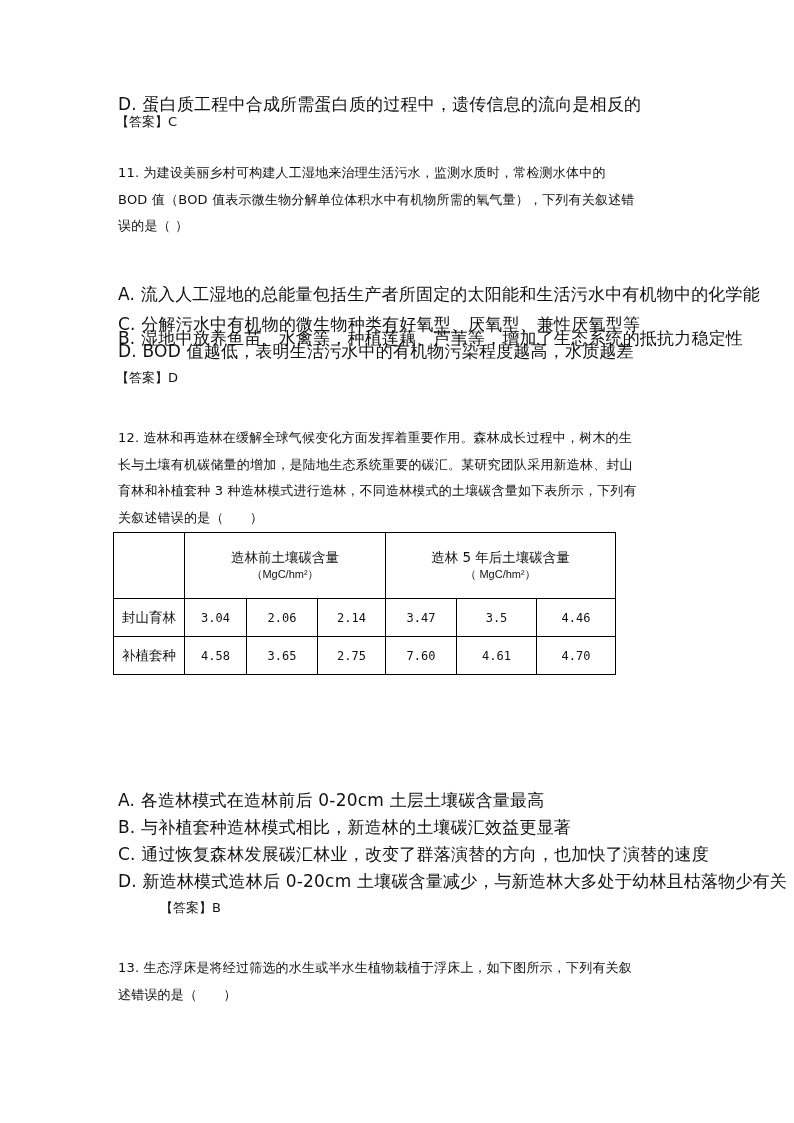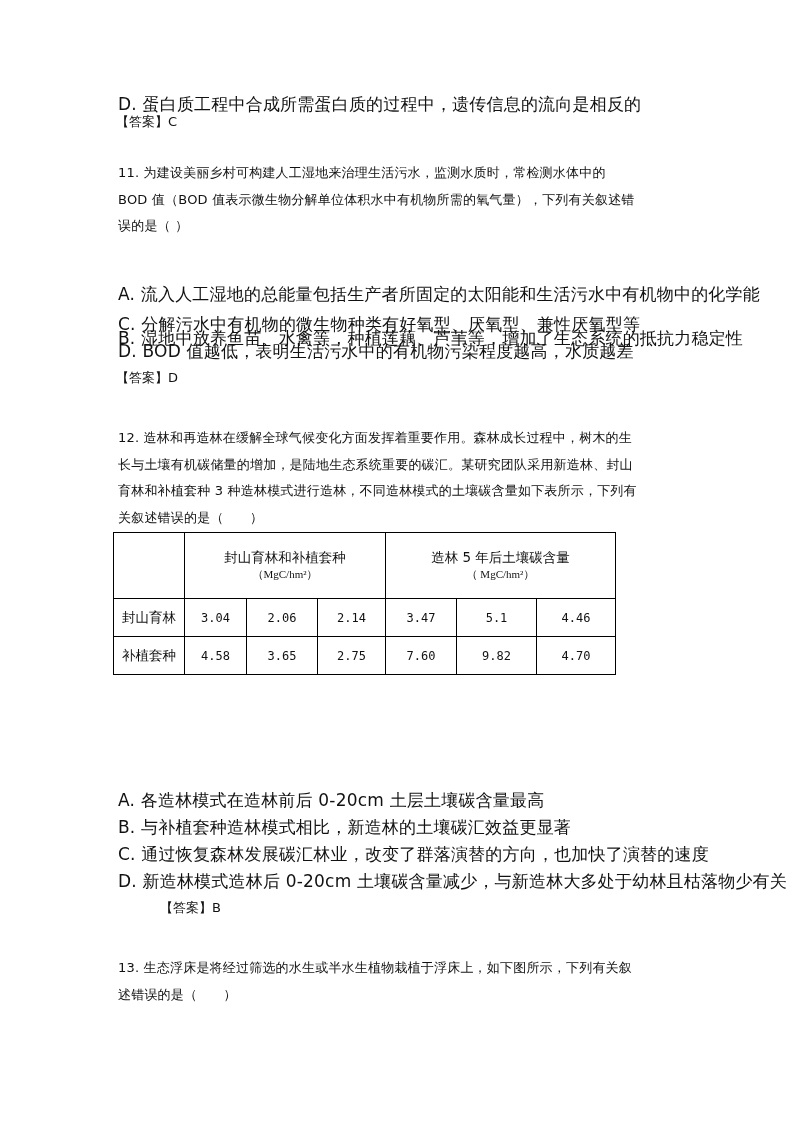--- a/index.html
+++ b/index.html
@@ -4,21 +4,21 @@
 <style>
   html, body { margin: 0; padding: 0; background: #ffffff; }
   body { width: 794px; height: 1123px; position: relative; overflow: hidden;
          font-family: "DejaVu Sans", "Liberation Sans", sans-serif; color: #111; }
   .line { position: absolute; left: 118px; font-size: 17px; line-height: 16px; white-space: nowrap; letter-spacing: 0.2px; }
   .para { position: absolute; left: 118px; width: 520px; font-size: 13px; line-height: 26.5px; letter-spacing: 0.2px; }
   .ans  { position: absolute; left: 116px; font-size: 13px; line-height: 16px; }
   table.data { position: absolute; left: 113px; top: 532px; border-collapse: collapse; font-size: 12px; }
   table.data td { border: 1px solid #000; text-align: center; vertical-align: middle; padding: 0; }
   td.label { font-size: 13.5px; }
-  .sub { display: block; font-size: 11px; font-family: Liberation Serif, serif; }
+  .sub { display: block; font-size: 11px; font-family: Liberation Sans, sans-serif; }
   .num { font-family: "DejaVu Sans Mono", "Liberation Mono", monospace; font-size: 12px; }
 </style>
 </head>
 <body>
 
 <div class="line" style="top:96px;">D. 蛋白质工程中合成所需蛋白质的过程中，遗传信息的流向是相反的</div>
 <div class="ans" style="top:114px;">【答案】C</div>
 
 <div class="para" style="top:160px;">11. 为建设美丽乡村可构建人工湿地来治理生活污水，监测水质时，常检测水体中的 BOD 值（BOD 值表示微生物分解单位体积水中有机物所需的氧气量），下列有关叙述错误的是（ ）</div>
 <div class="line" style="top:262px;margin-top:24px;">A. 流入人工湿地的总能量包括生产者所固定的太阳能和生活污水中有机物中的化学能</div>
@@ -36,44 +36,44 @@
       <col style="width:71px">
       <col style="width:68px">
     <col style="width:71px">
       <col style="width:80px">
       <col style="width:79px">
   </colgroup>
   <tbody>
       <tr style="height:66px;">
     <td></td>
     <td colspan="3" class="label">
-      <span>封山育林和补植套种</span>
+      <span>造林前土壤碳含量</span>
       <span class="sub">（MgC/hm²）</span>
     </td>
     <td colspan="3" class="label">
       <span>造林 5 年后土壤碳含量</span>
       <span class="sub">（ MgC/hm²）</span>
     </td>
   </tr>
   <tr style="height:38px;">
     <td class="label">封山育林</td>
     <td class="num">3.04</td>
     <td class="num">2.06</td>
     <td class="num">2.14</td>
     <td class="num">3.47</td>
-    <td class="num">5.1</td>
+    <td class="num">3.5</td>
     <td class="num">4.46</td>
   </tr>
   <tr style="height:38px;">
     <td class="label">补植套种</td>
     <td class="num">4.58</td>
     <td class="num">3.65</td>
     <td class="num">2.75</td>
     <td class="num">7.60</td>
-    <td class="num">9.82</td>
+    <td class="num">4.61</td>
     <td class="num">4.70</td>
   </tr>
 </tbody>
   </table>
 
 <div class="line" style="top:792px;">A. 各造林模式在造林前后 0-20cm 土层土壤碳含量最高</div>
 <div class="line" style="top:819px;">B. 与补植套种造林模式相比，新造林的土壤碳汇效益更显著</div>
 <div class="line" style="top:846px;">C. 通过恢复森林发展碳汇林业，改变了群落演替的方向，也加快了演替的速度</div>
 <div class="line" style="top:873px;">D. 新造林模式造林后 0-20cm 土壤碳含量减少，与新造林大多处于幼林且枯落物少有关</div>
 <div class="ans" style="top:900px;margin-left:44px;">【答案】B</div>

